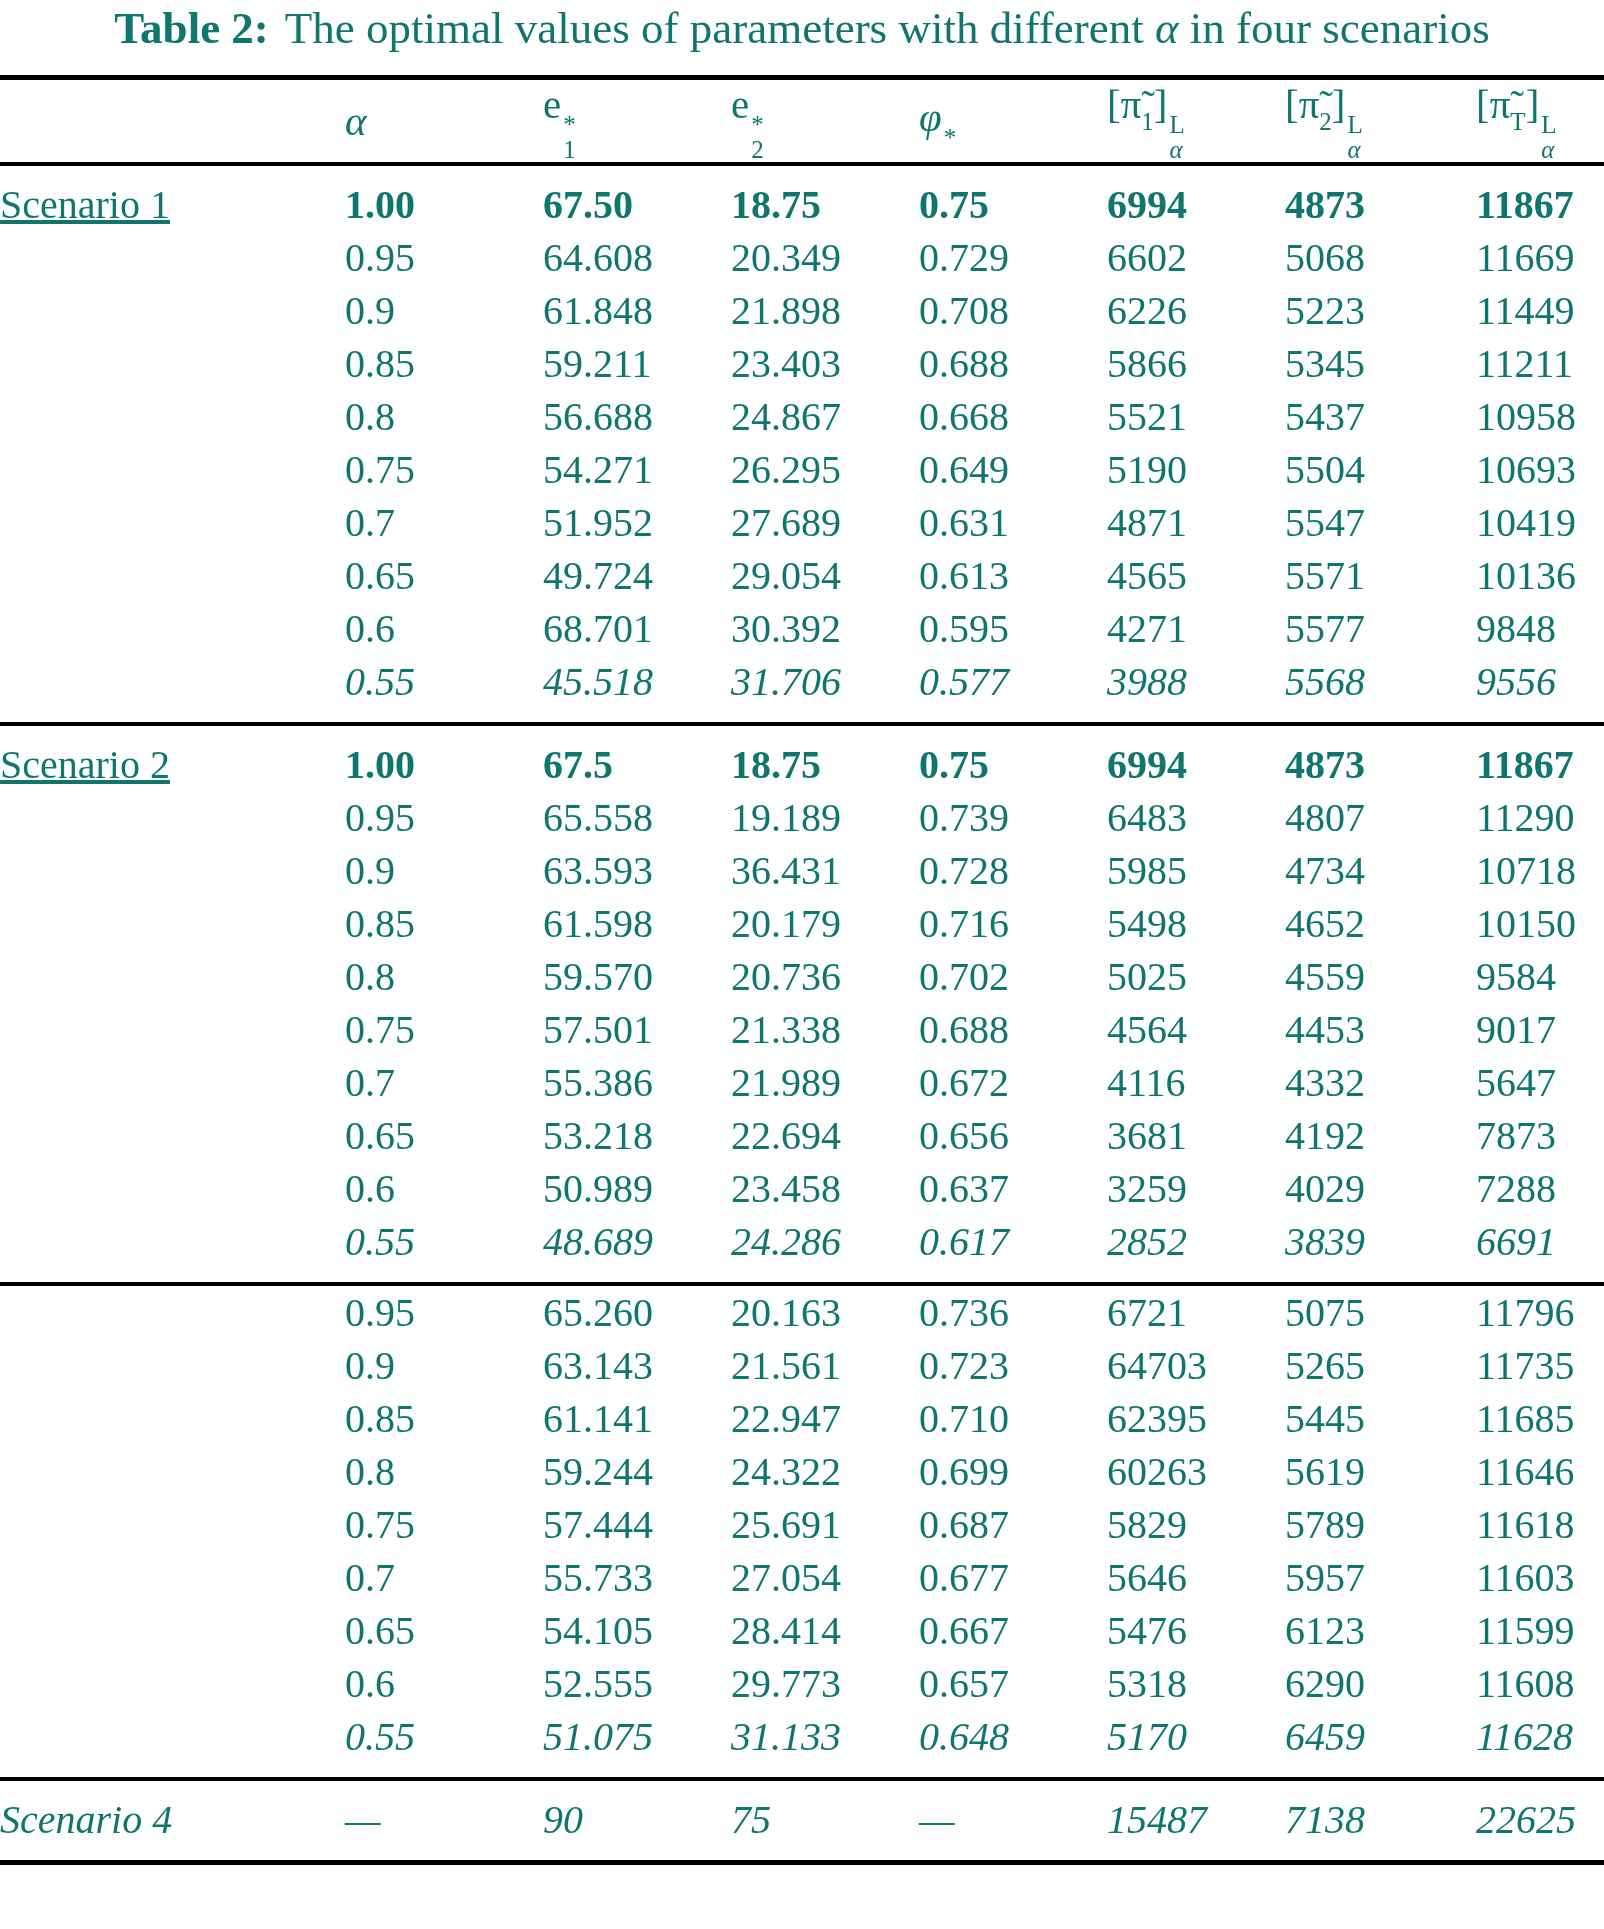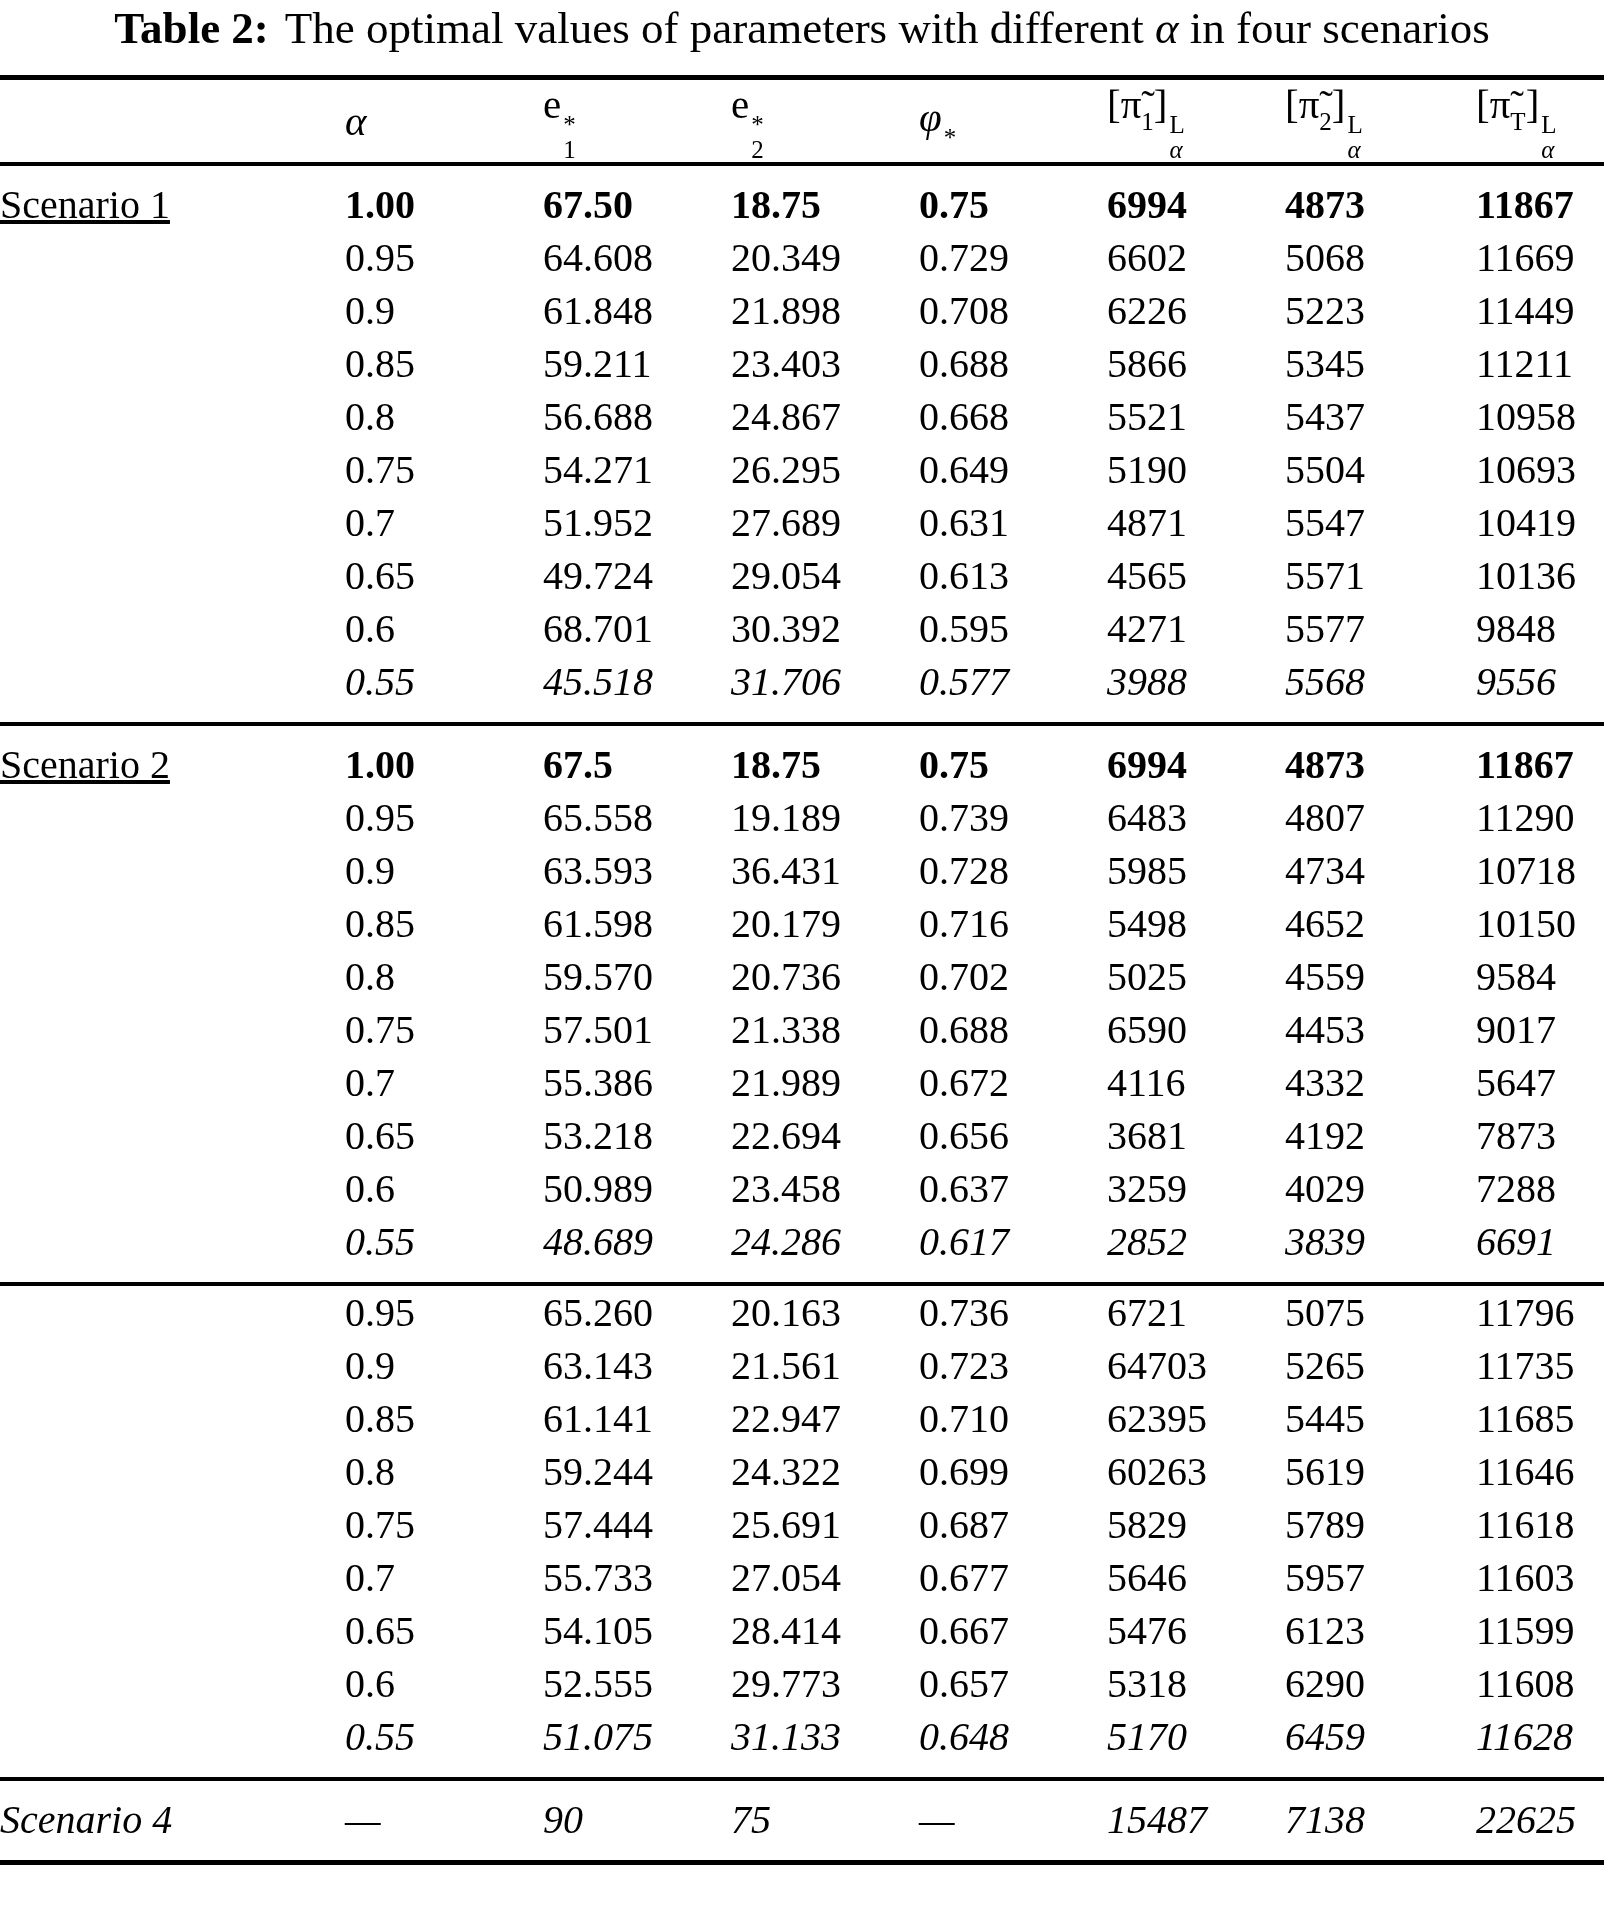--- a/index.html
+++ b/index.html
@@ -1,17 +1,17 @@
 <!DOCTYPE html>
 <html><head>
 <meta charset="utf-8">
 <style>
   html,body { margin:0; padding:0; background:#ffffff; }
   .page {
-    width:1604px; height:1929px; background:#ffffff; color:#000000;
+    width:1604px; height:1929px; background:#ffffff; color:#0f766e;
     font-family:"Liberation Serif","DejaVu Serif",serif;
     overflow:hidden; box-sizing:border-box;
   }
   .title {
     height:75px; box-sizing:border-box; padding-top:2px;
     text-align:center; font-size:45px; white-space:nowrap;
   }
   .title-bold { font-weight:bold; margin-right:16px; }
   .italic { font-style:italic; }
 
@@ -240,21 +240,21 @@
           <td>5025</td>
           <td>4559</td>
           <td>9584</td>
         </tr>
         <tr class="">
           <td class="scenario-cell"></td>
           <td>0.75</td>
           <td>57.501</td>
           <td>21.338</td>
           <td>0.688</td>
-          <td>6590</td>
+          <td>4564</td>
           <td>4453</td>
           <td>9017</td>
         </tr>
         <tr class="">
           <td class="scenario-cell"></td>
           <td>0.7</td>
           <td>55.386</td>
           <td>21.989</td>
           <td>0.672</td>
           <td>4116</td>

